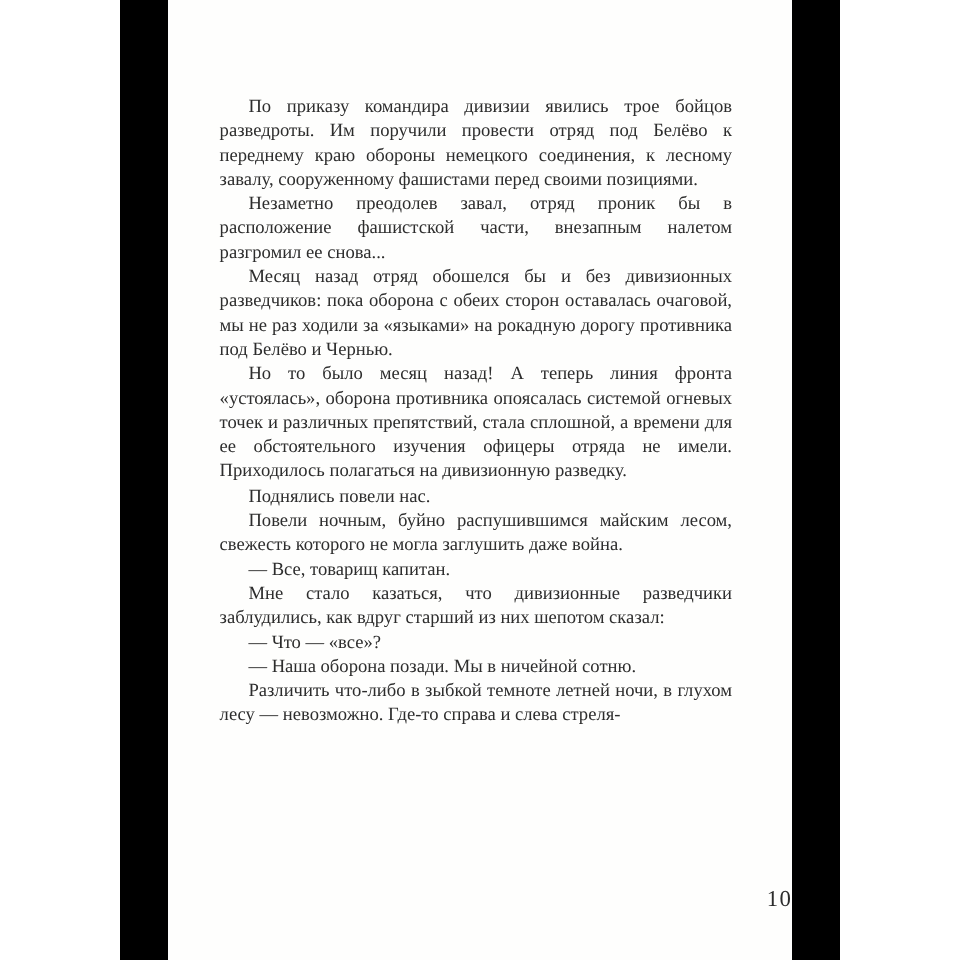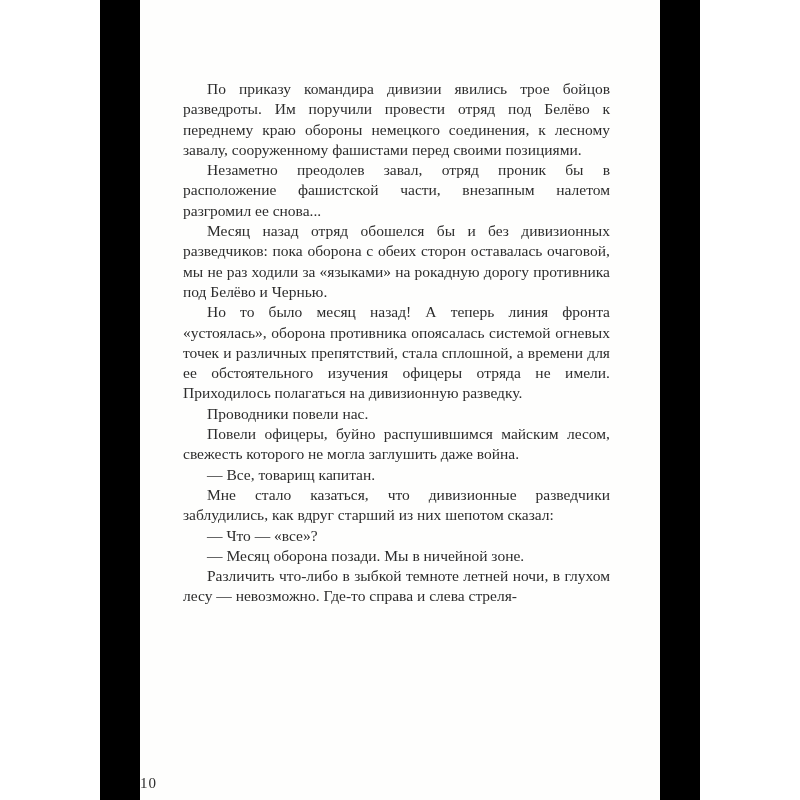--- a/index.html
+++ b/index.html
@@ -49,43 +49,42 @@
   .text-block p {
     margin: 0;
     padding: 0;
     text-indent: 24px;
   }
   .page-number {
     position: absolute;
     left: 0;
     right: 0;
     top: 739px;
-    text-align: left;
-    font-size: 15px;
+    text-align: right;
+    font-size: 19px;
     letter-spacing: 1px;
     color: #2d2d2d;
-    margin-top: 36px;
   }
 </style>
 </head>
 <body>
 
 <div class="scan">
   <div class="edge-bar left"></div>
   <div class="edge-bar right"></div>
 
   <div class="book-page">
     <div class="text-block">
         <p>По приказу командира дивизии явились трое бойцов разведроты. Им поручили провести отряд под Белёво к переднему краю обороны немецкого соединения, к лесному завалу, сооруженному фашистами перед своими позициями.</p>
         <p>Незаметно преодолев завал, отряд проник бы в расположение фашистской части, внезапным налетом разгромил ее снова...</p>
         <p>Месяц назад отряд обошелся бы и без дивизионных разведчиков: пока оборона с обеих сторон оставалась очаговой, мы не раз ходили за «языками» на рокадную дорогу противника под Белёво и Чернью.</p>
         <p>Но то было месяц назад! А теперь линия фронта «устоялась», оборона противника опоясалась системой огневых точек и различных препятствий, стала сплошной, а времени для ее обстоятельного изучения офицеры отряда не имели. Приходилось полагаться на дивизионную разведку.</p>
-        <p>Проводники повели нас.</p>
-        <p>Повели офицеры, буйно распушившимся майским лесом, свежесть которого не могла заглушить даже война.</p>
+        <p>Поднялись повели нас.</p>
+        <p>Повели ночным, буйно распушившимся майским лесом, свежесть которого не могла заглушить даже война.</p>
         <p>— Все, товарищ капитан.</p>
         <p>Мне стало казаться, что дивизионные разведчики заблудились, как вдруг старший из них шепотом сказал:</p>
         <p>— Что — «все»?</p>
-        <p>— Месяц оборона позади. Мы в ничейной зоне.</p>
+        <p>— Наша оборона позади. Мы в ничейной сотню.</p>
         <p>Различить что-либо в зыбкой темноте летней ночи, в глухом лесу — невозможно. Где-то справа и слева стреля-</p>
       </div>
     <div class="page-number">10</div>
   </div>
 </div>
 
 </body></html>

